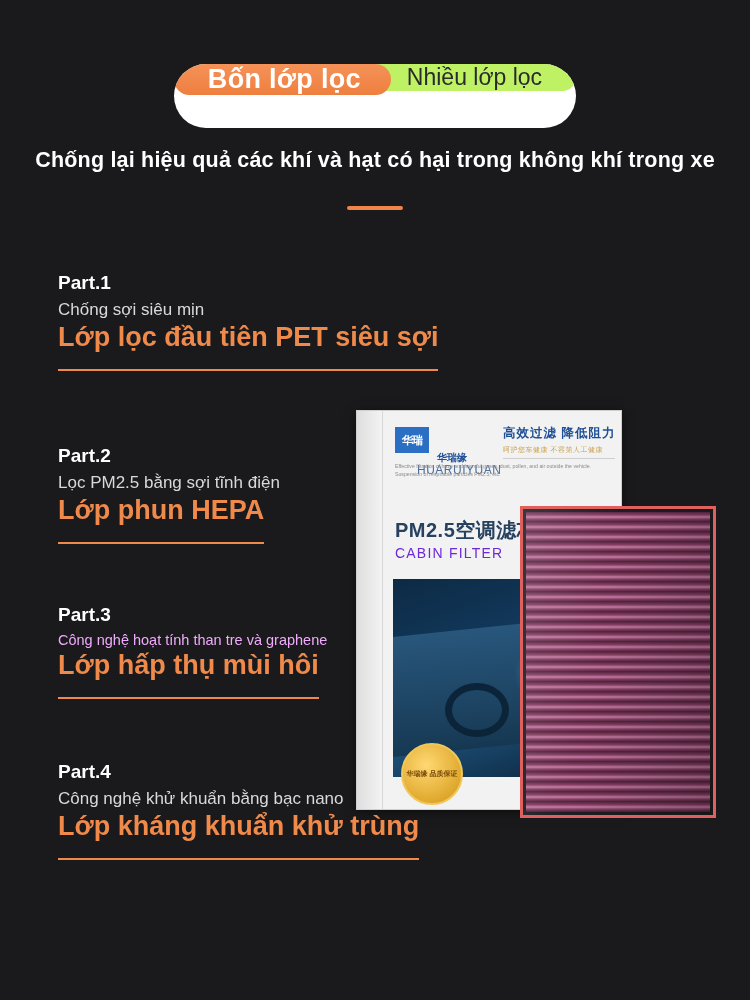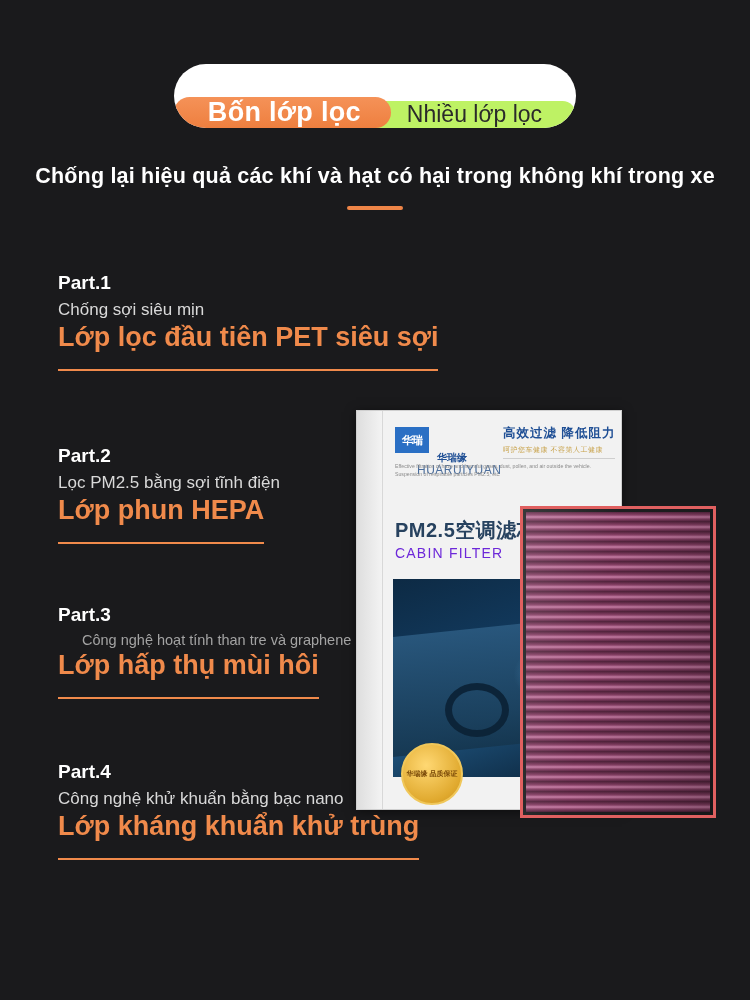--- a/index.html
+++ b/index.html
@@ -15,21 +15,21 @@
   }
 
   
   .pill-wrap {
     position: absolute;
     top: 64px; left: 0; width: 100%;
     display: flex; justify-content: center;
   }
   .pill {
     display: flex;
-    align-items: flex-end;
+    align-items: flex-start;
     height: 64px;
     border-radius: 34px;
     overflow: hidden;
     background: #ffffff;
     box-shadow: 0 0 0 0 rgba(0,0,0,0);
   }
   .pill-left {
     background: #f08a4b;
     background: linear-gradient(180deg,#f59258 0%, #ee7f3f 100%);
     color: #ffffff;
@@ -47,21 +47,21 @@
     color: #2a2a2a;
     display: flex; align-items: center; justify-content: center;
     padding: 0 34px 0 34px;
     font-size: 23px;
     border-radius: 0 34px 34px 0;
   }
 
   
   .subtitle {
     position: absolute;
-    top: 164px; left: 0; width: 100%;
+    top: 148px; left: 0; width: 100%;
     text-align: center;
     color: #ffffff;
     font-size: 21.5px;
     font-weight: bold;
     letter-spacing: .2px;
   }
   .underline-dash {
     position: absolute;
     top: 206px; left: 50%;
     transform: translateX(-50%);
@@ -88,22 +88,21 @@
     margin-bottom: 6px;
   }
   .part-sub {
     color: #d9d9d9;
     font-size: 17px;
     margin-bottom: 2px;
     white-space: nowrap;
   }
   .part-sub.small {
     font-size: 14.5px;
-    color: #a3a3a3;
-    margin-left: 24px;
+    color: #f0abfc;
   }
   .part-title {
     color: #f08a4b;
     font-size: 27px;
     font-weight: bold;
     display: inline-block;
     padding-bottom: 16px;
     border-bottom: 2px solid #f08a4b;
     white-space: nowrap;
   }

